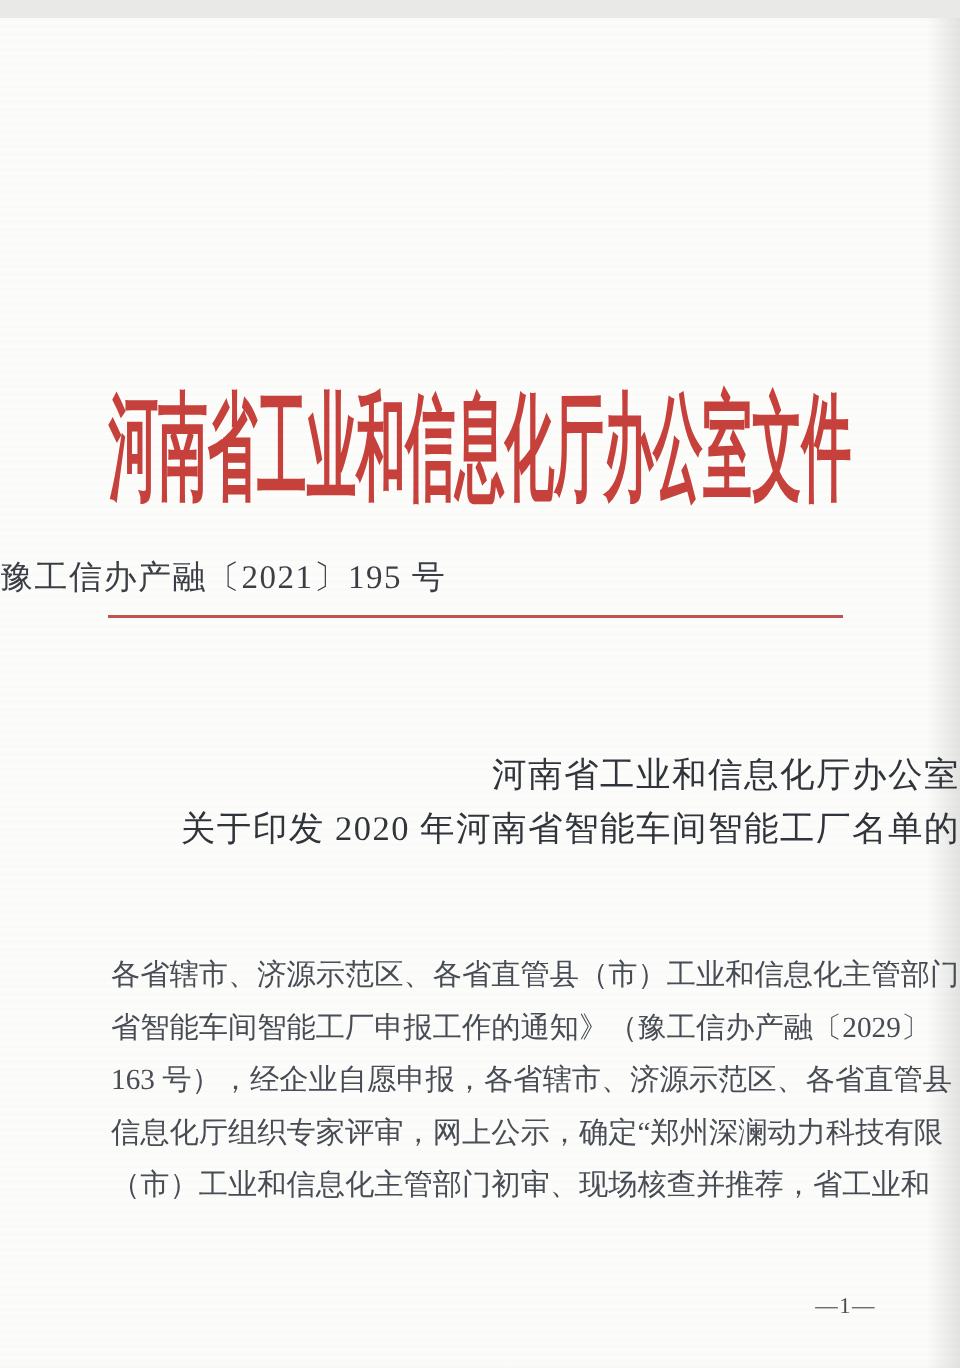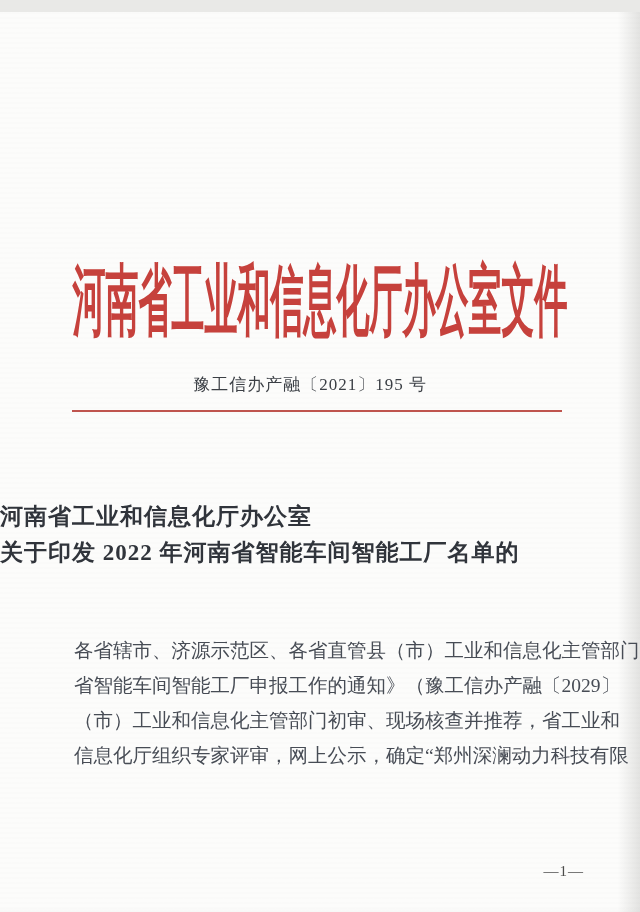--- a/index.html
+++ b/index.html
@@ -33,43 +33,43 @@
     color: #c6413c;
     transform: scaleY(2.35);
     transform-origin: top center;
     white-space: nowrap;
   }
   .docnum {
     position: absolute;
     top: 361px;
     left: 0;
     width: 620px;
-    text-align: center;
-    font-size: 17px;
+    text-align: left;
+    font-size: 22px;
     line-height: 24px;
     letter-spacing: 1px;
     color: #3b3f45;
   }
   .redline {
     position: absolute;
     top: 398px;
     left: 72px;
     width: 490px;
     height: 2px;
     background: #bf544e;
   }
   .title {
     position: absolute;
     top: 487px;
     left: 0;
     width: 640px;
-    text-align: left;
+    text-align: right;
     font-size: 23px;
     line-height: 36px;
-    font-weight: bold;
+    font-weight: normal;
     letter-spacing: 1px;
     color: #30343b;
   }
   .body-text {
     position: absolute;
     top: 621px;
     left: 74px;
     width: 492px;
     font-size: 19.5px;
     line-height: 35px;
@@ -102,25 +102,26 @@
 <div class="page">
 
   <div class="banner">河南省工业和信息化厅办公室文件</div>
 
   <div class="docnum">豫工信办产融〔2021〕195 号</div>
 
   <div class="redline"></div>
 
   <div class="title">
     <div>河南省工业和信息化厅办公室</div>
-    <div>关于印发 2022 年河南省智能车间智能工厂名单的</div>
+    <div>关于印发 2020 年河南省智能车间智能工厂名单的</div>
   </div>
 
   <div class="body-text">
     <div class="bline">各省辖市、济源示范区、各省直管县（市）工业和信息化主管部门：</div>
     <div class="bline">省智能车间智能工厂申报工作的通知》（豫工信办产融〔2029〕</div>
+    <div class="bline">163 号），经企业自愿申报，各省辖市、济源示范区、各省直管县</div>
+    <div class="bline">信息化厅组织专家评审，网上公示，确定“郑州深澜动力科技有限</div>
     <div class="bline">（市）工业和信息化主管部门初审、现场核查并推荐，省工业和</div>
-    <div class="bline">信息化厅组织专家评审，网上公示，确定“郑州深澜动力科技有限</div>
   </div>
 
   <div class="pagenum">—1—</div>
 
 </div>
 
 </body></html>

